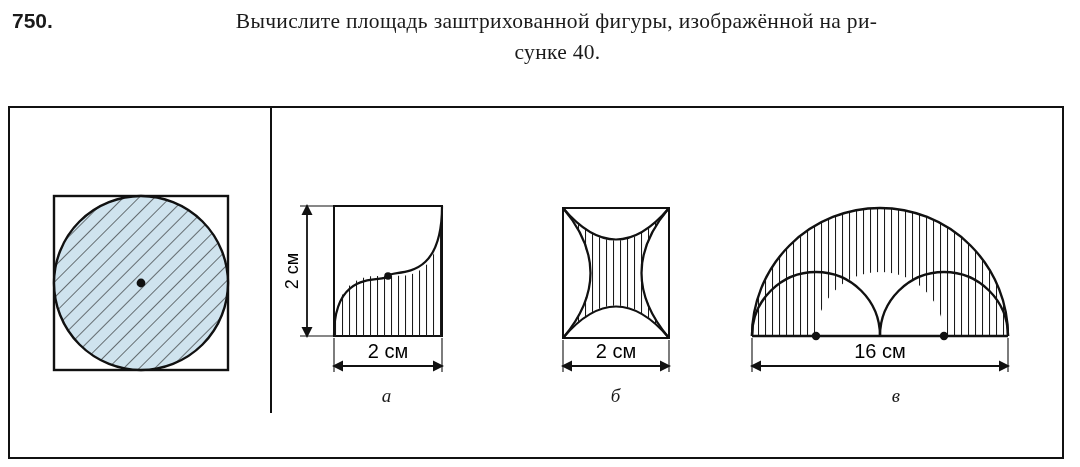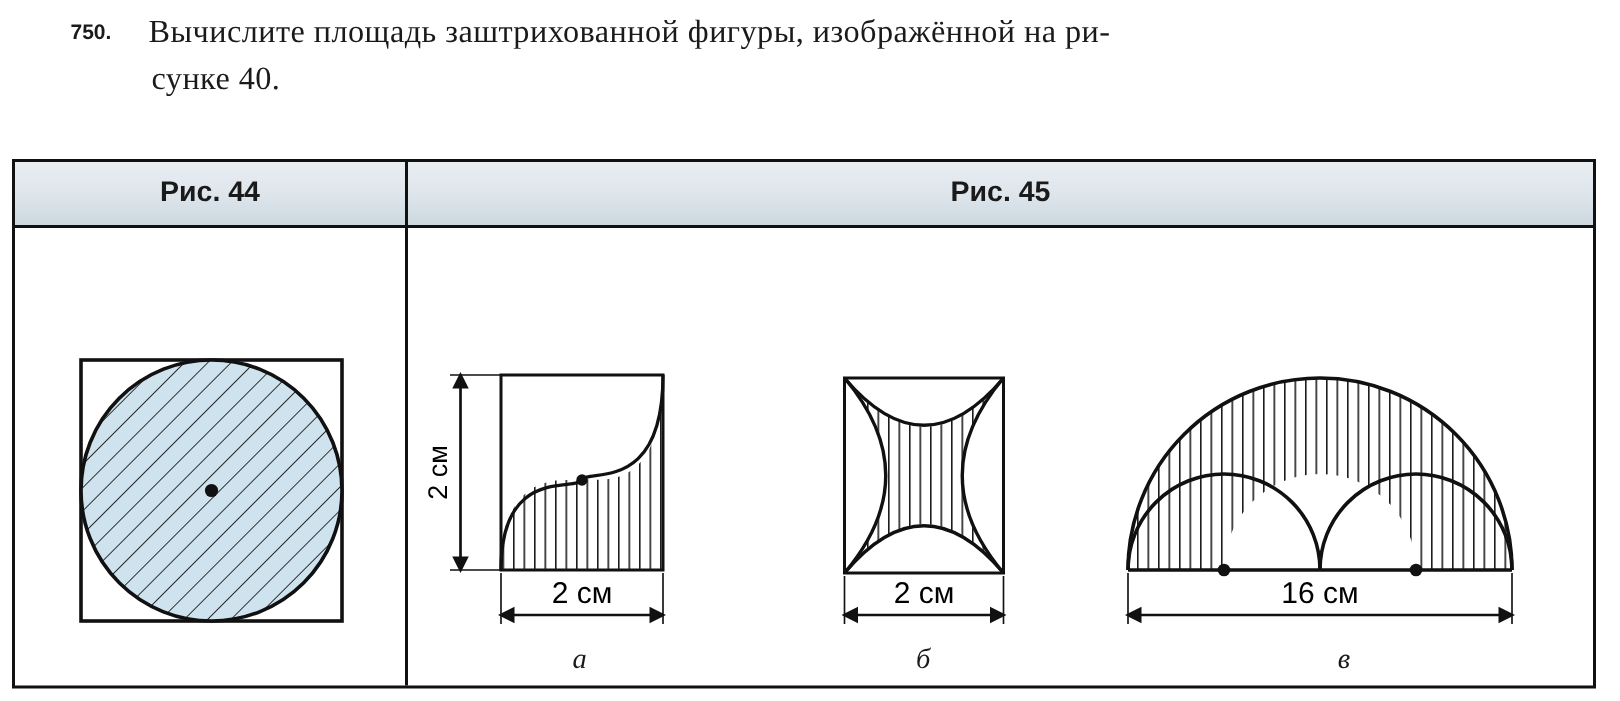--- a/index.html
+++ b/index.html
@@ -27,32 +27,32 @@
     position: absolute;
     left: 12px;
     top: 6px;
     width: 1056px;
     display: flex;
     align-items: flex-start;
   }
   .problem-number {
     font-family: "Liberation Sans", sans-serif;
     font-weight: bold;
-    font-size: 14px;
+    font-size: 21px;
     line-height: 30px;
     width: 52px;
     flex: none;
-    margin-left: 35px;
   }
   .problem-text {
     font-family: "Liberation Serif", serif;
     font-size: 21.5px;
     line-height: 31px;
     letter-spacing: 0.3px;
     width: 985px;
+    text-align: center;
   }
   .problem-text .l2 { display: block; padding-left: 2px; }
 
   
   .fig-table {
     position: absolute;
     left: 8px;
     top: 106px;
     width: 1056px;
     height: 353px;
@@ -129,24 +129,20 @@
   <div class="problem">
     <div class="problem-number">750.</div>
     <div class="problem-text">
       <span>Вычислите площадь заштрихованной фигуры, изображённой на ри-</span>
       <span class="l2">сунке 40.</span>
     </div>
   </div>
 
   <div class="fig-table">
 
-    <div class="fig-head">
-      <div class="cell c44">Рис. 44</div>
-      <div class="cell c45">Рис. 45</div>
-    </div>
 
     <div class="fig-body">
 
       <div class="col44">
         <div class="svg-wrap">
           <svg viewBox="0 0 260 303" width="260" height="303" preserveAspectRatio="xMidYMid meet">
             <defs>
               <pattern id="diag44" patternUnits="userSpaceOnUse" width="11" height="11" patternTransform="rotate(45)">
                 <line x1="0" y1="0" x2="0" y2="11" stroke="#1a1a1a" stroke-width="1.2"></line>
               </pattern>

